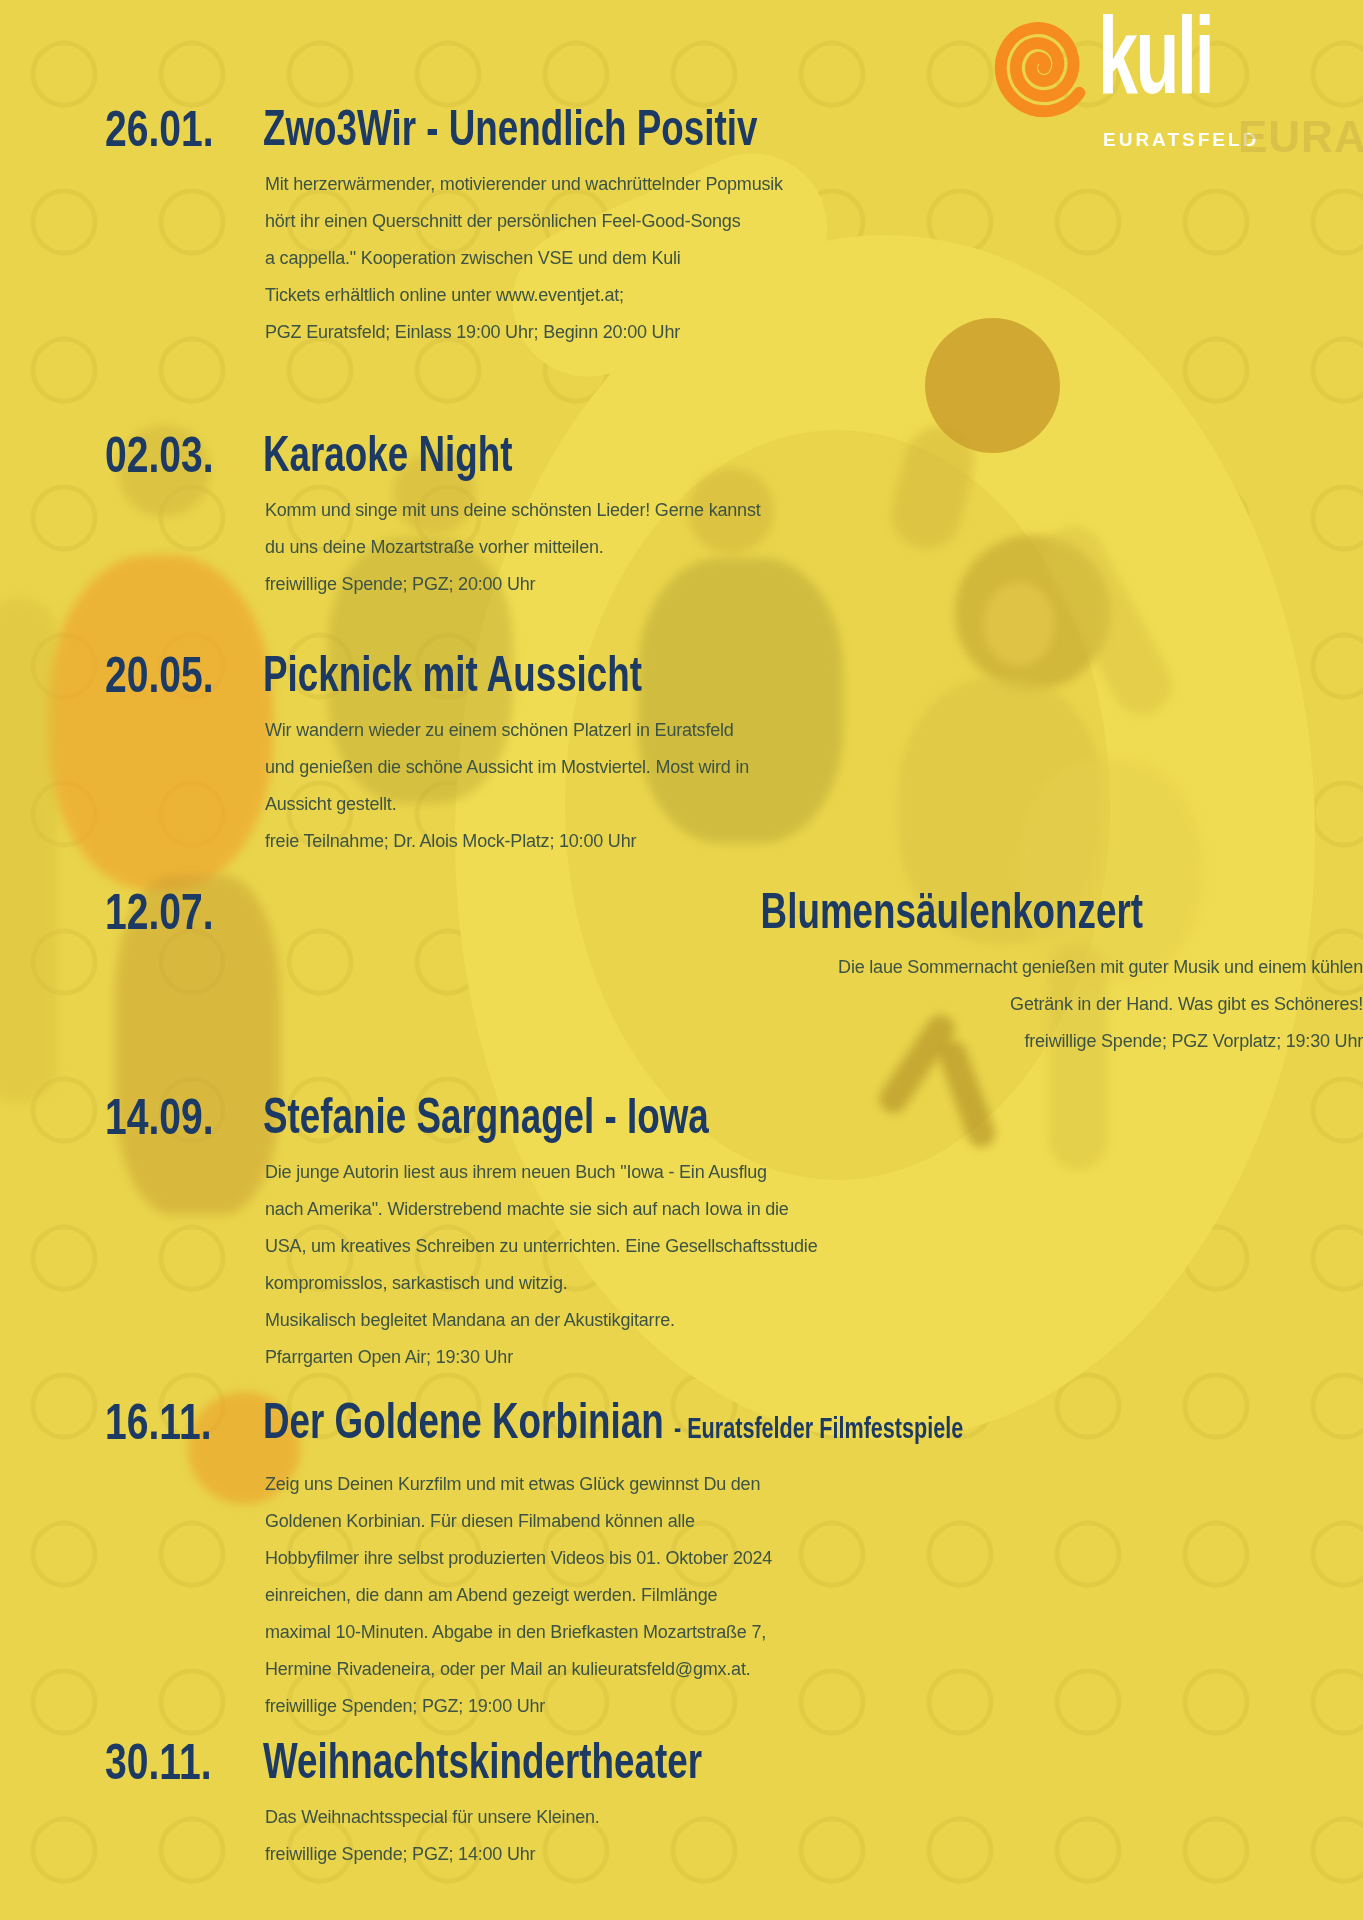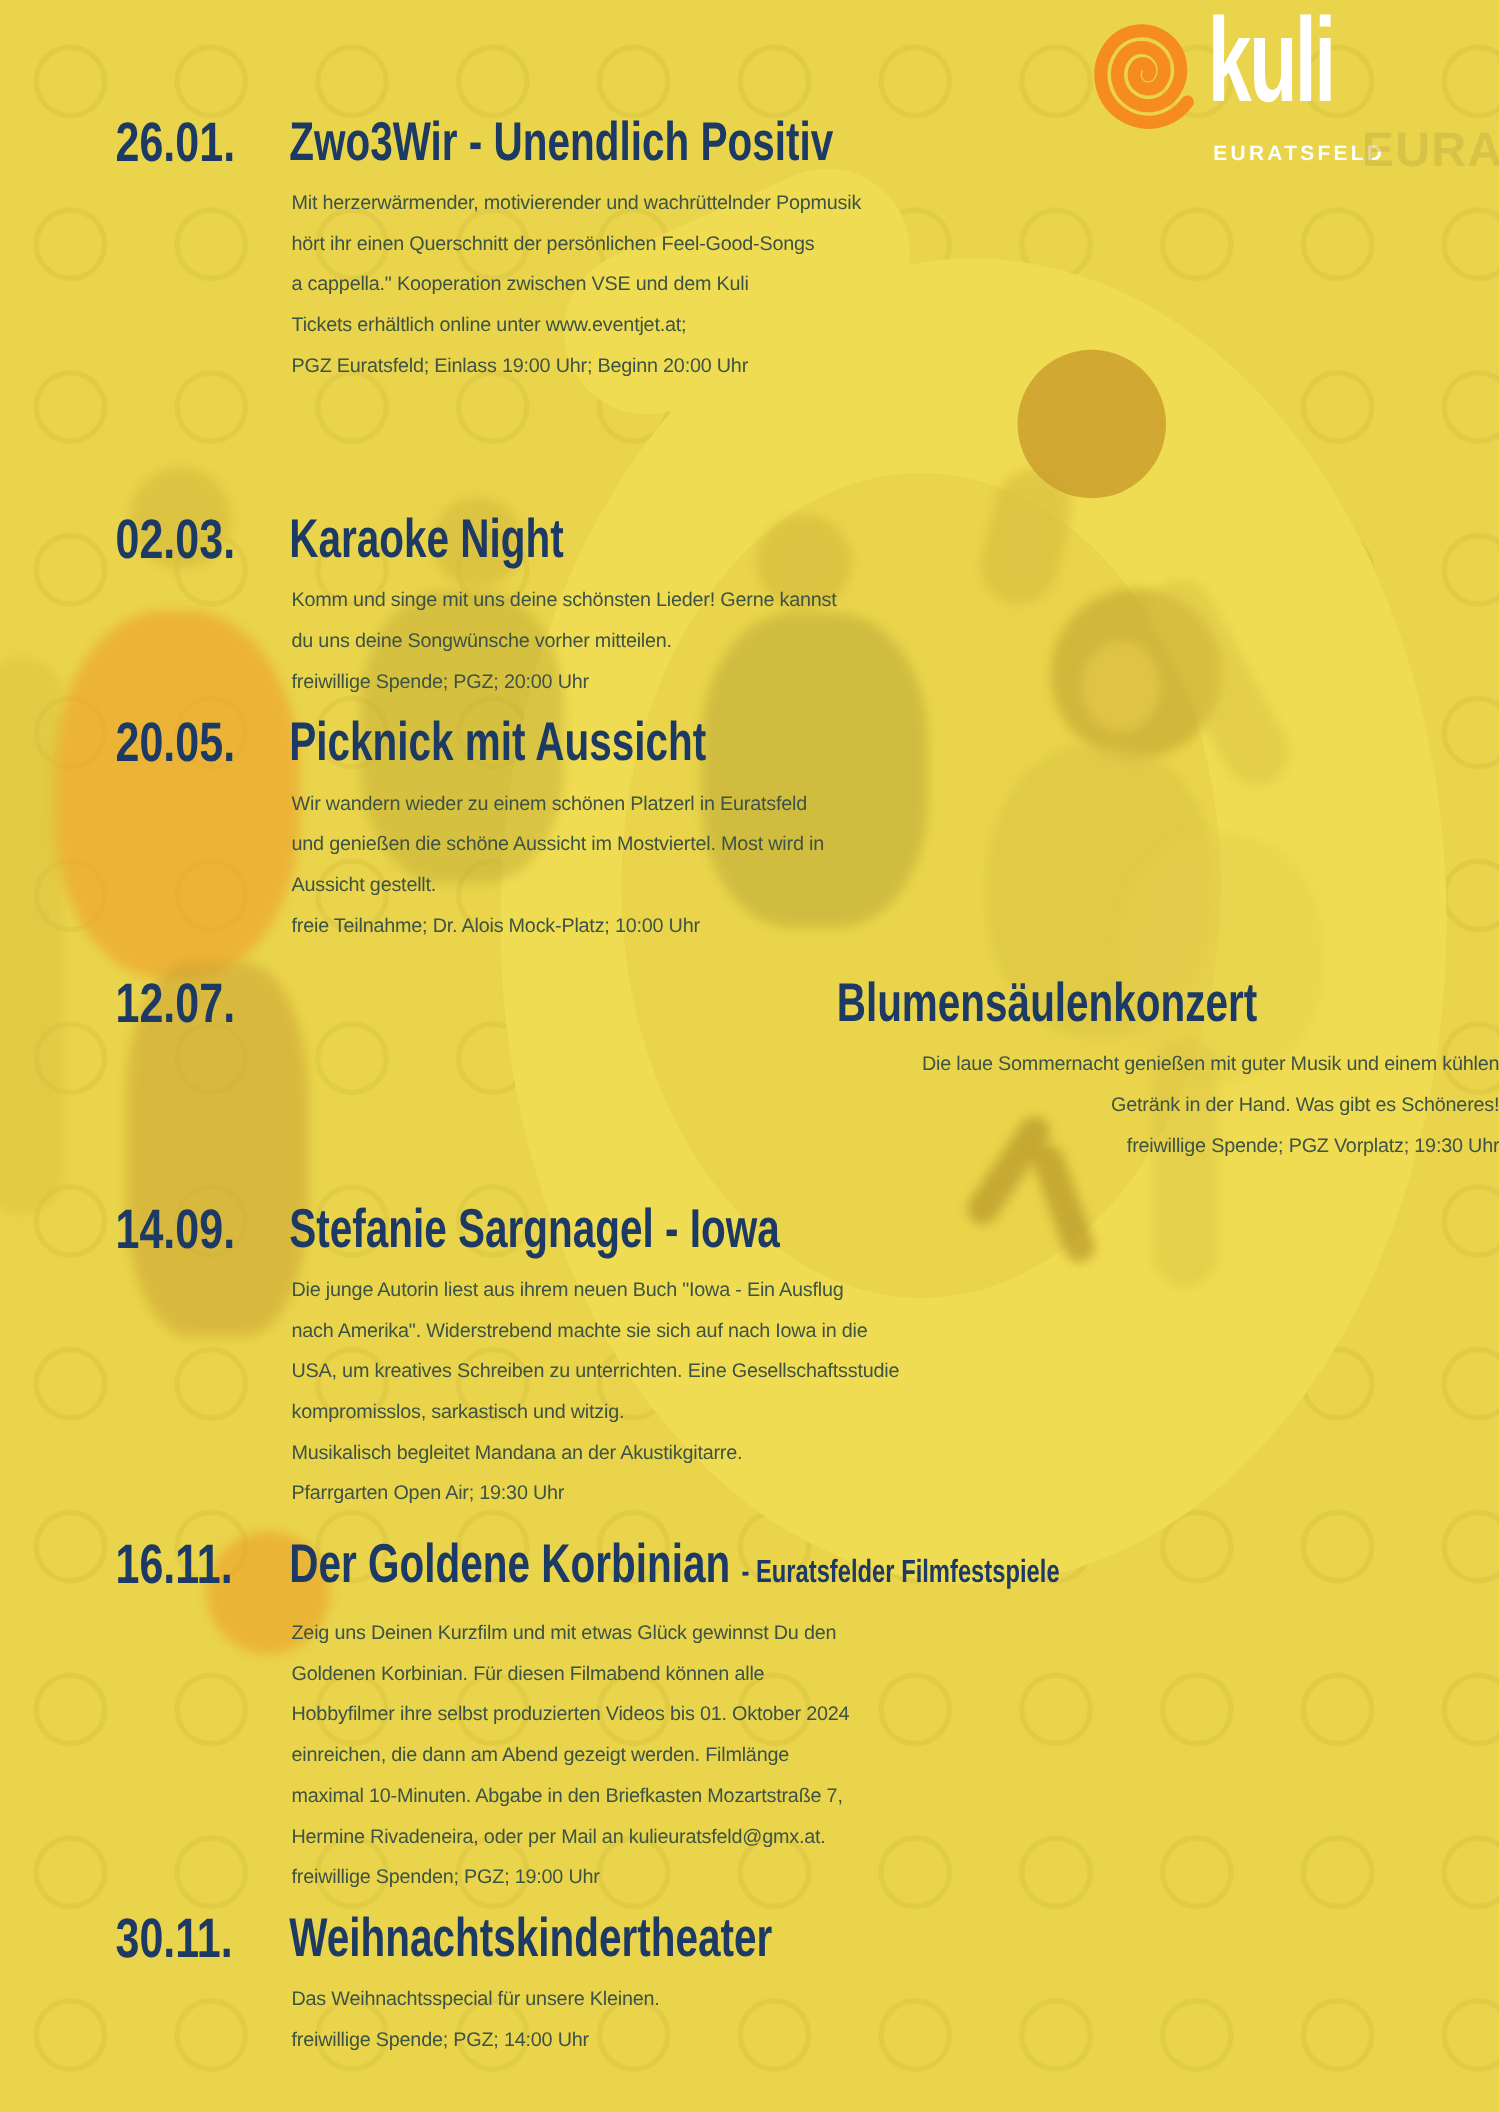--- a/index.html
+++ b/index.html
@@ -72,21 +72,21 @@
     color:#1c3a63;font-size:46px;font-weight:700;line-height:52px;
     transform:scale(.8,1.08);transform-origin:left top;
     white-space:nowrap;
   }
   .title-sub{font-size:27px;letter-spacing:0;}
   .event-desc{margin:14px 0 0 265px;}
   .desc-line{
     color:#3d5345;font-size:18px;line-height:37px;letter-spacing:-0.2px;
     white-space:nowrap;
   }
-  .ev-1{top:100px;} .ev-2{top:461px;} .ev-3{top:646px;} .ev-4{top:883px;text-align:right;}
+  .ev-1{top:100px;} .ev-2{top:426px;} .ev-3{top:646px;} .ev-4{top:883px;text-align:right;}
   .ev-5{top:1088px;} .ev-6{top:1393px;} .ev-7{top:1733px;}
 </style>
 </head>
 <body>
 
 <div class="poster">
 
   <div class="decor pattern"></div>
   <div class="decor ring-outer"></div>
   <div class="decor ring-inner"></div>
@@ -131,21 +131,21 @@
           <div class="desc-line">Tickets erhältlich online unter www.eventjet.at;</div>
           <div class="desc-line">PGZ Euratsfeld; Einlass 19:00 Uhr; Beginn 20:00 Uhr</div>
         </div>
     </section>
 
     <section class="event ev-2">
       <div class="event-date">02.03.</div>
       <h2 class="event-title"><span>Karaoke Night</span></h2>
       <div class="event-desc">
           <div class="desc-line">Komm und singe mit uns deine schönsten Lieder! Gerne kannst</div>
-          <div class="desc-line">du uns deine Songwünsche vorher mitteilen.</div>
+          <div class="desc-line">du uns deine Mozartstraße vorher mitteilen.</div>
           <div class="desc-line">freiwillige Spende; PGZ; 20:00 Uhr</div>
         </div>
     </section>
 
     <section class="event ev-3">
       <div class="event-date">20.05.</div>
       <h2 class="event-title"><span>Picknick mit Aussicht</span></h2>
       <div class="event-desc">
           <div class="desc-line">Wir wandern wieder zu einem schönen Platzerl in Euratsfeld</div>
           <div class="desc-line">und genießen die schöne Aussicht im Mostviertel. Most wird in</div>

